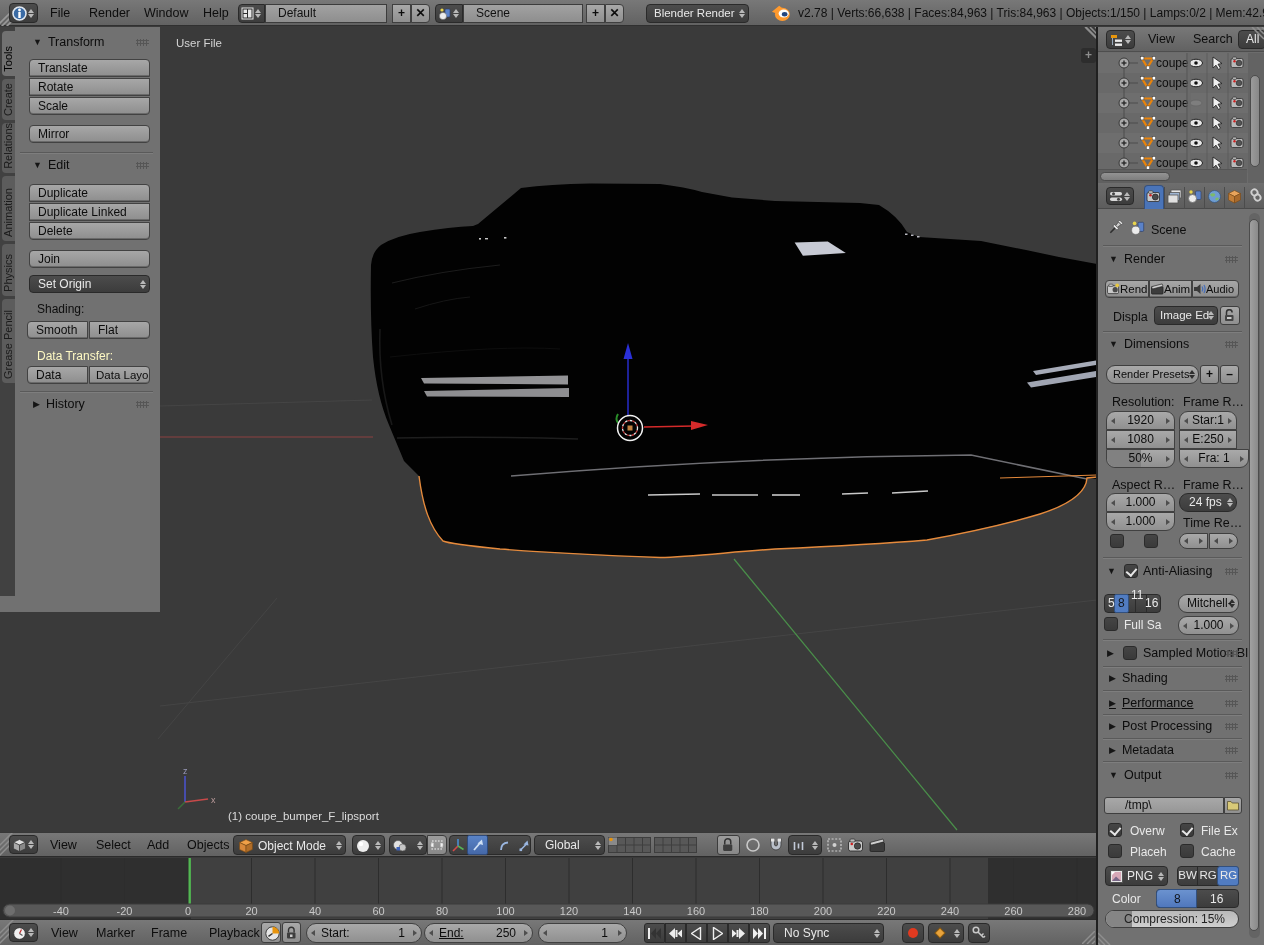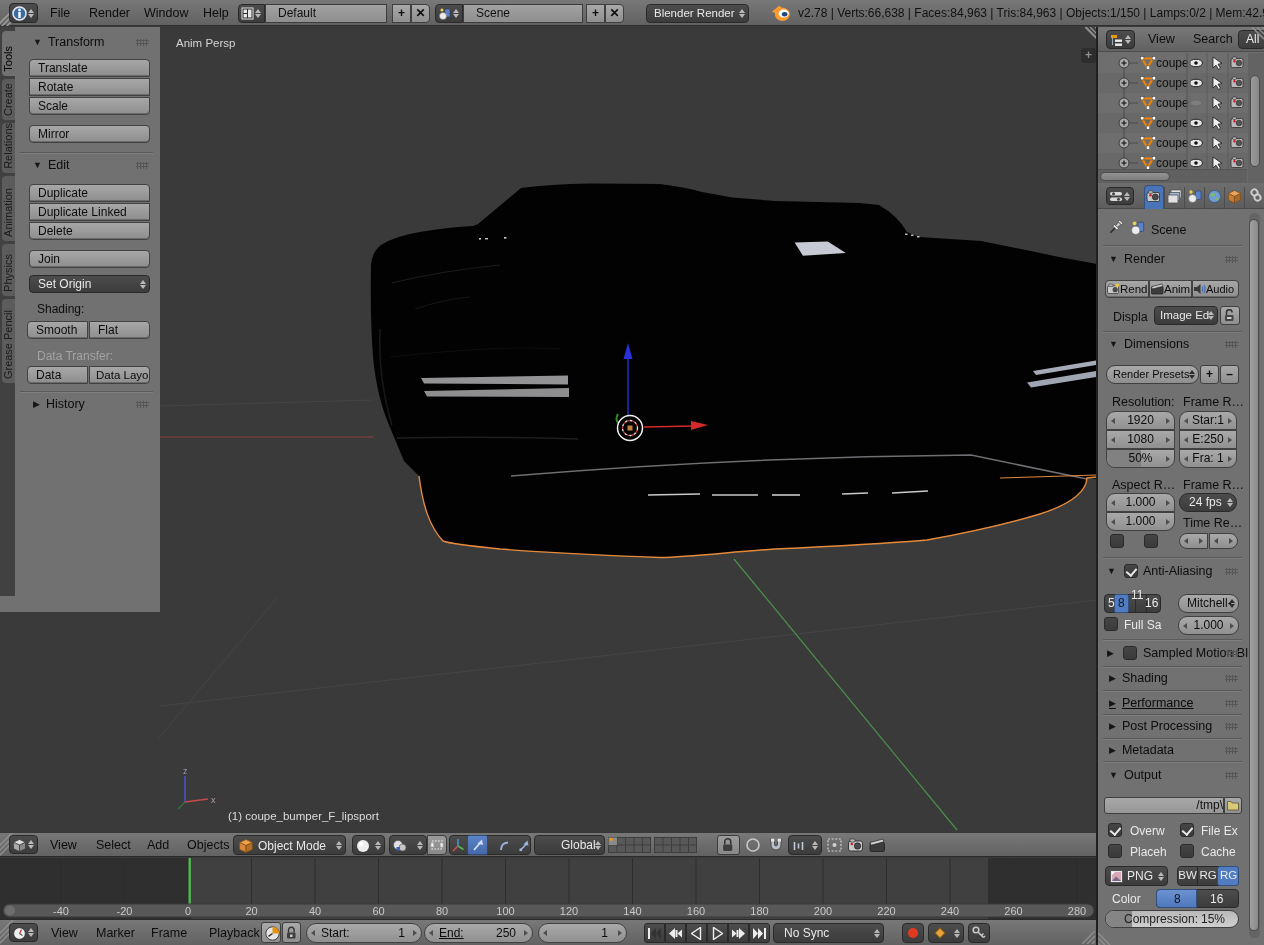--- a/index.html
+++ b/index.html
@@ -212,21 +212,21 @@
     <line x1="185" y1="775" x2="185" y2="749" stroke="#4a52c8" stroke-width="1.6"></line>
     <line x1="185" y1="775" x2="208" y2="772" stroke="#c84a4a" stroke-width="1.6"></line>
     <line x1="185" y1="775" x2="178" y2="782" stroke="#3a6e3a" stroke-width="1.4"></line>
     <text x="183" y="747" fill="#9a9aba" font-size="9" font-family="Liberation Sans">z</text>
     <text x="211" y="776" fill="#ba9a9a" font-size="9" font-family="Liberation Sans">x</text>
 
     <g stroke="#909090" stroke-width="1.4">
       <line x1="1086" y1="0" x2="1097" y2="11" transform="translate(0,0)"></line>
     </g>
   </svg>
-  <div class="abs" style="left:176px;top:10px;color:#d4d4d4;font-size:11.5px;">Anim Persp</div>
+  <div class="abs" style="left:176px;top:10px;color:#d4d4d4;font-size:11.5px;">User File</div>
   <div class="abs" style="left:228px;top:783px;color:#dcdcdc;font-size:11.5px;">(1) coupe_bumper_F_lipsport</div>
   <div class="abs" style="left:1081px;top:21px;width:15px;height:15px;background:#2d2d2d;border-radius:3px;color:#8e8e8e;text-align:center;line-height:15px;font-weight:bold;">+</div>
   <svg class="abs" style="right:0;top:0" width="14" height="14">
         <g stroke="#8e8e8e" stroke-width="1.5">
           <line x1="2" y1="0" x2="14" y2="12"></line>
           <line x1="7" y1="0" x2="14" y2="7"></line>
           <line x1="12" y1="0" x2="14" y2="2"></line>
         </g>
       </svg>
 </div>
@@ -271,21 +271,21 @@
   <div class="abs tbtn" style="left:29px;top:223px;border-radius:4px;">Join</div>
   <div class="abs dk" style="left:29px;top:248px;width:121px;height:18px;line-height:16px;padding-left:8px;">Set Origin
     <div class="updn">
           <i class="u"></i>
           <i class="d"></i>
         </div>
   </div>
   <div class="abs" style="left:37px;top:275px;color:#0d0d0d;">Shading:</div>
   <div class="abs tbtn" style="left:27px;top:294px;width:61px;border-radius:4px 0 0 4px;">Smooth</div>
   <div class="abs tbtn" style="left:89px;top:294px;width:61px;border-radius:0 4px 4px 0;">Flat</div>
-  <div class="abs" style="left:37px;top:322px;color:#a3a3a3;">Data Transfer:</div>
+  <div class="abs" style="left:37px;top:322px;color:#fef9c3;">Data Transfer:</div>
   <div class="abs tbtn" style="left:27px;top:339px;width:61px;border-radius:4px 0 0 4px;">Data</div>
   <div class="abs tbtn" style="left:89px;top:339px;width:61px;border-radius:0 4px 4px 0;padding-left:6px;font-size:11.5px;">Data Layo</div>
   <div class="sep" style="left:20px;top:364px;width:133px;"></div>
   <div class="abs phd" style="left:33px;top:370px;"><i>▶</i><b>History</b></div>
   <div class="dots" style="left:136px;top:374px;"></div>
 </div>
 
 <div id="vph" class="abs hdr" style="left:0;top:832px;width:1097px;height:25px;border-top:1px solid #383838;border-bottom:1px solid #2b2b2b;">
   <svg class="abs" style="left:0;top:0" width="14" height="25">
         <g stroke="#8e8e8e" stroke-width="1.5">
@@ -361,21 +361,21 @@
       <line x1="72" y1="14.5" x2="77" y2="9.5" stroke="#9ab6e0" stroke-width="1.6"></line>
       <polygon points="78.5,5.5 79.5,10.5 74.5,9.5" fill="#9ab6e0"></polygon>
       <rect x="70.5" y="13.5" width="2.6" height="2.6" fill="#9ab6e0"></rect>
     </g>
     <path d="M 52,15 Q 52,8 59,7.5" stroke="#9ab6e0" stroke-width="1.8" fill="none"></path>
     <g>
       <line x1="25" y1="15" x2="31" y2="8" stroke="#cfe0f4" stroke-width="1.8"></line>
       <polygon points="33,4.5 34,10 28.5,8.5" fill="#cfe0f4"></polygon>
     </g>
   </svg>
-  <div class="abs dk" style="left:534px;top:2px;width:71px;height:20px;padding-left:26px;line-height:18px;">Global<div class="updn">
+  <div class="abs dk" style="left:534px;top:2px;width:71px;height:20px;padding-left:10px;line-height:18px;">Global<div class="updn">
           <i class="u"></i>
           <i class="d"></i>
         </div></div>
 
   <svg class="abs" style="left:608px;top:4px" width="89" height="16" viewBox="0 0 89 16">
     <g fill="#585858" stroke="#3e3e3e">
       <rect x="0.5" y="0.5" width="42" height="15"></rect>
       <rect x="46.5" y="0.5" width="42" height="15"></rect>
     </g>
     <g stroke="#3e3e3e">
@@ -787,21 +787,21 @@
         </div></div>
   <div class="abs btn" style="left:102px;top:182px;width:19px;height:19px;border-radius:3px;text-align:center;font-weight:bold;line-height:17px;">+</div>
   <div class="abs btn" style="left:122px;top:182px;width:19px;height:19px;border-radius:3px;text-align:center;font-weight:bold;line-height:16px;">–</div>
   <div class="abs pht" style="left:14px;top:212px;">Resolution:</div>
   <div class="abs pht" style="left:85px;top:212px;">Frame R…</div>
   <div class="abs nf" style="left:8px;top:228px;width:69px;border-radius:9px 9px 0 0;"><span>1920</span></div>
   <div class="abs nf" style="left:8px;top:247px;width:69px;"><span>1080</span></div>
   <div class="abs nf slider" style="left:8px;top:266px;width:69px;border-radius:0 0 9px 9px;"><b style="width:50%;border-radius:0 0 0 9px;"></b><span style="position:relative;">50%</span></div>
   <div class="abs nf" style="left:81px;top:228px;width:58px;border-radius:9px 9px 0 0;"><span>Star:1</span></div>
   <div class="abs nf" style="left:81px;top:247px;width:58px;"><span>E:250</span></div>
-  <div class="abs nf" style="left:81px;top:266px;width:58px;border-radius:0 0 9px 9px;"><span>Fra: 1</span></div>
+  <div class="abs nf" style="left:81px;top:266px;width:70px;border-radius:0 0 9px 9px;"><span>Fra: 1</span></div>
   <div class="abs pht" style="left:14px;top:295px;">Aspect R…</div>
   <div class="abs pht" style="left:85px;top:295px;">Frame R…</div>
   <div class="abs nf" style="left:8px;top:310px;width:69px;border-radius:9px 9px 0 0;"><span>1.000</span></div>
   <div class="abs nf" style="left:8px;top:329px;width:69px;border-radius:0 0 9px 9px;"><span>1.000</span></div>
   <div class="abs dk pill" style="left:81px;top:310px;width:58px;height:19px;padding-left:9px;line-height:17px;">24 fps<div class="updn">
           <i class="u"></i>
           <i class="d"></i>
         </div></div>
   <div class="abs pht" style="left:85px;top:333px;">Time Re…</div>
   <div class="cb" style="left:12px;top:351px;"></div>
@@ -858,21 +858,21 @@
   <div class="sep" style="left:5px;top:531px;width:139px;"></div>
   <div class="abs phd" style="left:11px;top:536px;"><i>▶</i><b>Post Processing</b></div>
   <div class="dots" style="left:127px;top:540px;"></div>
   <div class="sep" style="left:5px;top:555px;width:139px;"></div>
   <div class="abs phd" style="left:11px;top:560px;"><i>▶</i><b>Metadata</b></div>
   <div class="dots" style="left:127px;top:564px;"></div>
   <div class="sep" style="left:5px;top:578px;width:139px;"></div>
   <div class="abs phd" style="left:11px;top:585px;"><i>▼</i><b>Output</b></div>
   <div class="dots" style="left:127px;top:589px;"></div>
 
-  <div class="abs" style="left:6px;top:614px;width:120px;height:17px;background:linear-gradient(180deg,#a8a8a8,#969696);border:1px solid #3f3f3f;border-radius:3px 0 0 3px;line-height:15px;padding-left:0;text-align:right;">/tmp\</div>
+  <div class="abs" style="left:6px;top:614px;width:120px;height:17px;background:linear-gradient(180deg,#a8a8a8,#969696);border:1px solid #3f3f3f;border-radius:3px 0 0 3px;line-height:15px;padding-left:20px;">/tmp\</div>
   <div class="abs btn" style="left:126px;top:614px;width:18px;height:17px;border-radius:0 3px 3px 0;">
     <svg width="12" height="11" viewBox="0 0 12 11" style="margin:2px 0 0 2px;">
           <path d="M 0.5,1.5 L 4,1.5 L 5.2,3 L 11.5,3 L 11.5,10 L 0.5,10 Z" fill="#d8c978" stroke="#5a5230" stroke-width=".8"></path>
         </svg>
   </div>
   <div class="cb ck" style="left:10px;top:640px;"></div>
   <div class="abs wlab" style="left:32px;top:641px;">Overw</div>
   <div class="cb ck" style="left:82px;top:640px;"></div>
   <div class="abs wlab" style="left:103px;top:641px;">File Ex</div>
   <div class="cb" style="left:10px;top:661px;"></div>

